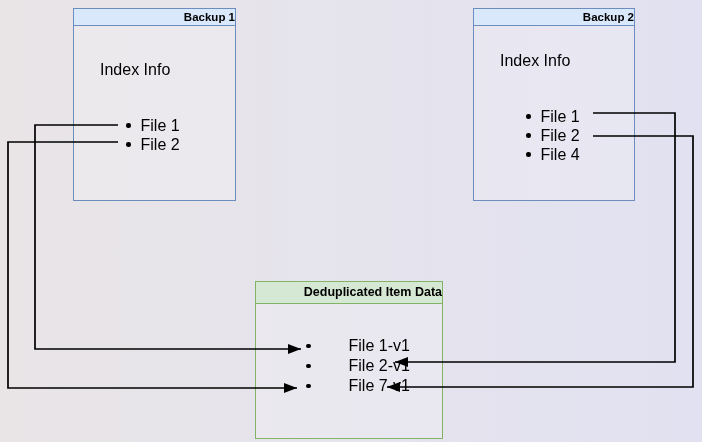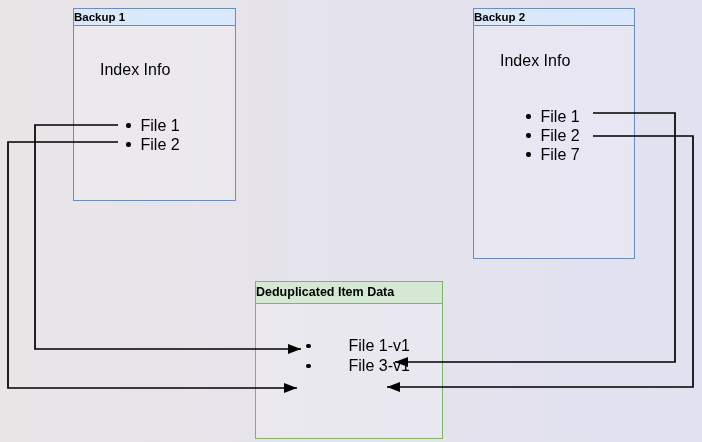--- a/index.html
+++ b/index.html
@@ -15,21 +15,21 @@
     position:absolute;
     border:1.5px solid;
     background:rgba(255,255,255,0.18);
     box-sizing:border-box;
   }
   .box.blue{border-color:var(--blue-border,#6c8ebf);}
   .box.green{border-color:var(--green-border,#82b366);}
   .box-header{
     box-sizing:border-box;
     width:100%;
-    text-align:left;
+    text-align:right;
     font-weight:bold;
     border-bottom:1.5px solid;
   }
   .blue .box-header{
     background:var(--blue-header-fill,#dae8fc);
     border-color:var(--blue-border,#6c8ebf);
     height:17px;line-height:16px;font-size:11.5px;
   }
   .green .box-header{
     background:var(--green-header-fill,#d5e8d4);
@@ -73,50 +73,54 @@
     <div class="bullet-row h19">
       <span class="dot"></span>
       <span>File 1</span>
     </div>
     <div class="bullet-row h19">
       <span class="dot"></span>
       <span>File 2</span>
     </div>
   </div>
 
-  <div class="box blue" style="left:473px;top:8px;width:162px;height:251px;">
+  <div class="box blue" style="left:473px;top:8px;width:162px;height:193px;">
     <div class="box-header">Backup 2</div>
   </div>
   <div class="label" style="left:500px;top:53px;">Index Info</div>
   <div class="bullet-list" style="left:526px;top:107px;">
     <div class="bullet-row h19">
       <span class="dot"></span>
       <span>File 1</span>
     </div>
     <div class="bullet-row h19">
       <span class="dot"></span>
       <span>File 2</span>
     </div>
     <div class="bullet-row h19">
       <span class="dot"></span>
-      <span>File 7</span>
+      <span>File 4</span>
     </div>
   </div>
 
   <div class="box green" style="left:255px;top:281px;width:188px;height:158px;">
     <div class="box-header">Deduplicated Item Data</div>
   </div>
   <div class="bullet-list" style="left:306px;top:336px;">
     <div class="bullet-row h20">
       <span class="dot"></span>
       <span>File 1-v1</span>
     </div>
     <div class="bullet-row h20">
       <span class="dot"></span>
-      <span>File 3-v1</span>
+      <span>File 2-v1</span>
+    </div>
+    <div class="bullet-row h20">
+      <span class="dot"></span>
+      <span>File 7-v1</span>
     </div>
   </div>
 
   <svg class="connectors" width="702" height="442" viewBox="0 0 702 442">
     <defs>
       <marker id="arrow" markerUnits="userSpaceOnUse" markerWidth="14" markerHeight="11" refX="13" refY="5" orient="auto">
         <path d="M0,0 L13,5 L0,10 Z" style="fill:var(--connector,#000);"></path>
       </marker>
     </defs>
     <path class="edge" d="M118,125 H35 V349 H301" marker-end="url(#arrow)"></path>

